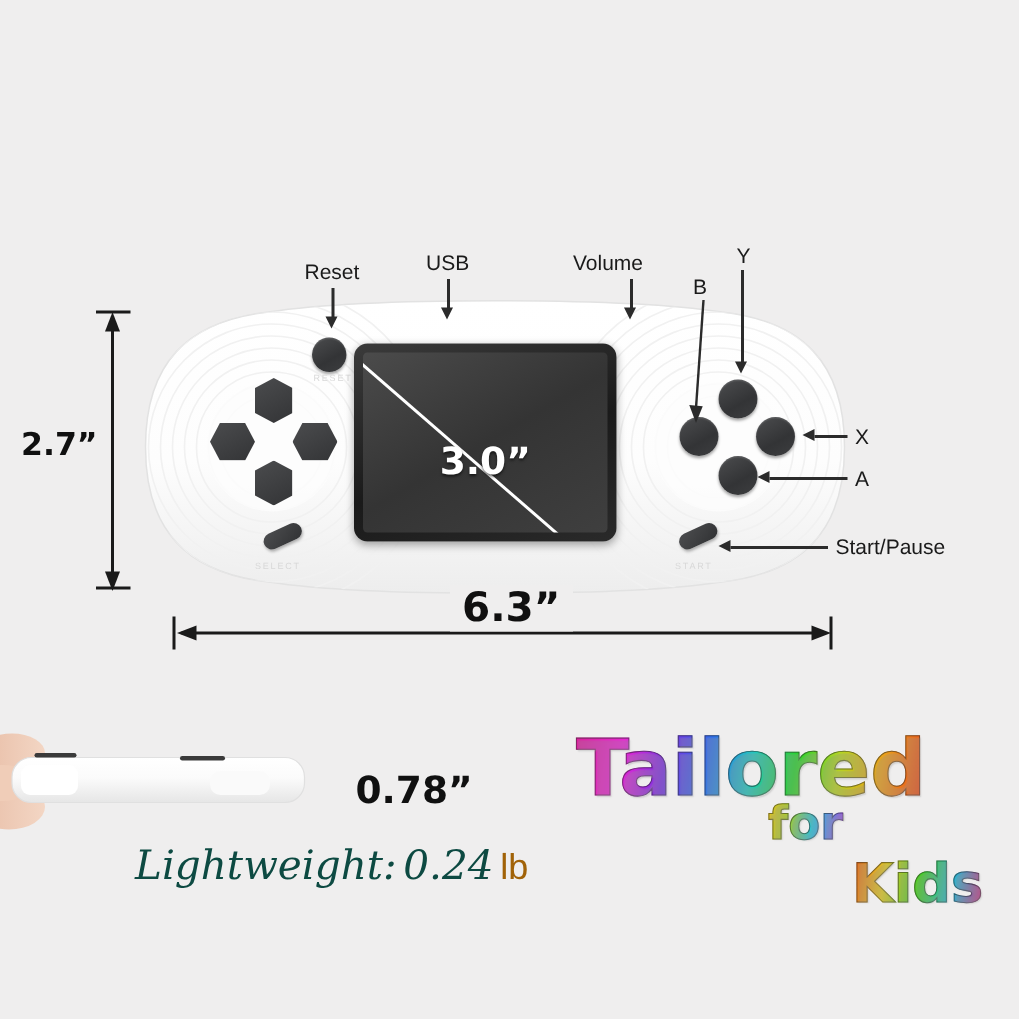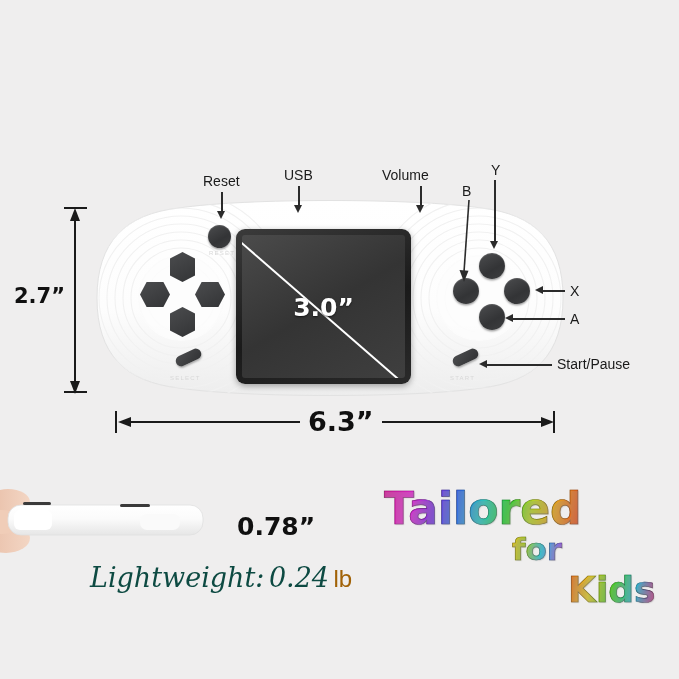--- a/index.html
+++ b/index.html
@@ -62,21 +62,21 @@
     font-size: 6px;
     letter-spacing: 1.2px;
     color: #d8d8d8;
     font-family: "Liberation Sans", sans-serif;
   }
 
   
   #screen-bezel {
     position: absolute;
     left: 236px; top: 229px;
-    width: 175px; height: 155px;
+    width: 175px; height: 132px;
     background: linear-gradient(160deg,#3b3b3b,#1a1a1a 55%,#2a2a2a);
     border-radius: 9px;
     box-shadow: 0 2px 6px rgba(0,0,0,.35);
   }
   #screen-glass {
     position: absolute;
     left: 6px; top: 6px; right: 6px; bottom: 6px;
     background: linear-gradient(150deg,#4b4b4b,#343434 50%,#3f3f3f);
     border-radius: 3px;
     overflow: hidden;
@@ -177,21 +177,21 @@
     white-space: nowrap;
     -webkit-text-stroke: .7px rgba(40,40,40,.55);
     paint-order: stroke fill;
     -webkit-background-clip: text;
     background-clip: text;
     color: transparent;
     text-shadow: 1px 1px 1px rgba(150,150,150,.35);
   }
   #kw-tailored {
     left: 384px; top: 483px;
-    font-size: 44px;
+    font-size: 52px;
     background-image: linear-gradient(100deg,#e0199b 0%,#ef21d8 14%,#7b2ce6 26%,
       #2a6ef0 38%,#1fc9c1 50%,#24d62a 62%,#b9d81c 74%,#f0a014 86%,#ef3a16 100%);
     text-align: center;
   }
   #kw-for {
     left: 512px; top: 531px;
     font-size: 31px;
     background-image: linear-gradient(100deg,#f0c41a 0%,#a8d420 28%,#24c4e4 60%,#b23ae8 100%);
   }
   #kw-kids {
@@ -333,21 +333,21 @@
   </div>
 
   <div>
     <div class="dim-line" style="left:115px;top:411px;width:2px;height:22px;"></div>
     <div class="dim-line" style="left:553px;top:411px;width:2px;height:22px;"></div>
     <div class="dim-line" style="left:121px;top:421px;width:428px;height:2px;"></div>
     <svg style="position:absolute;left:118px;top:415px;width:436px;height:14px;">
       <polygon points="0,7 13,12 13,2" fill="#1a1a1a"></polygon>
       <polygon points="436,7 423,12 423,2" fill="#1a1a1a"></polygon>
     </svg>
-    <div class="dim-text" style="left:300px;top:406px;font-size:27px;background:#efeeee;padding:0 8px;text-align:right;">6.3”</div>
+    <div class="dim-text" style="left:300px;top:390px;font-size:27px;background:#efeeee;padding:0 8px;text-align:right;">6.3”</div>
   </div>
 
   <svg style="position:absolute;left:0;top:480px;width:230px;height:90px;">
     <defs>
       <linearGradient id="sideGrad" x1="0" y1="0" x2="0" y2="1">
         <stop offset="0%" stop-color="#ffffff"></stop>
         <stop offset="45%" stop-color="#fbfbfb"></stop>
         <stop offset="100%" stop-color="#e6e6e6"></stop>
       </linearGradient>
       <linearGradient id="skinGrad" x1="0" y1="0" x2="1" y2="0">

